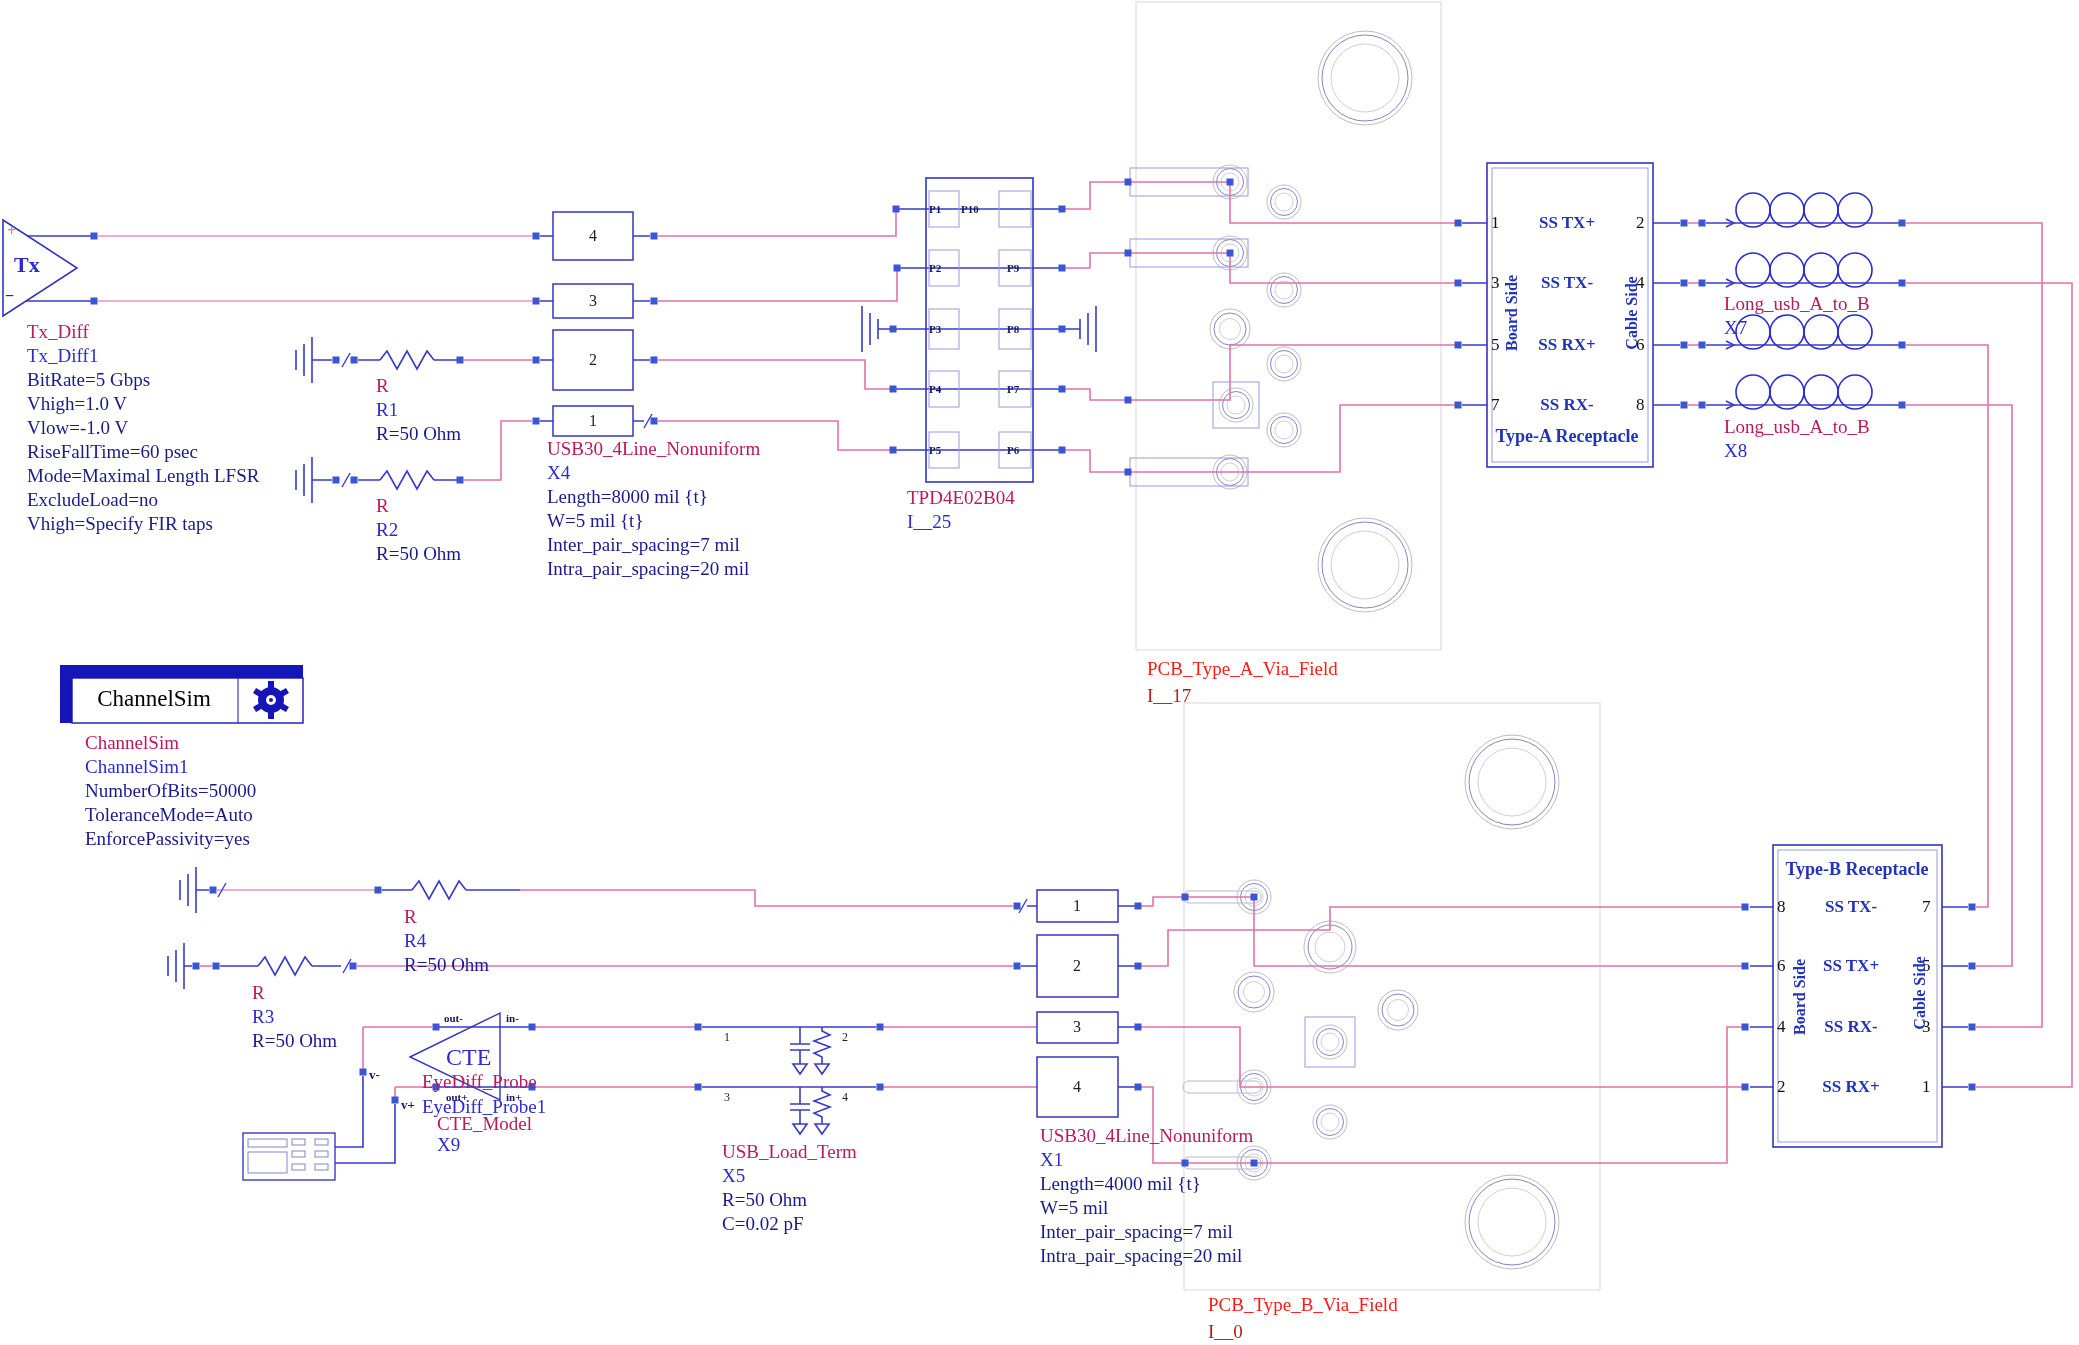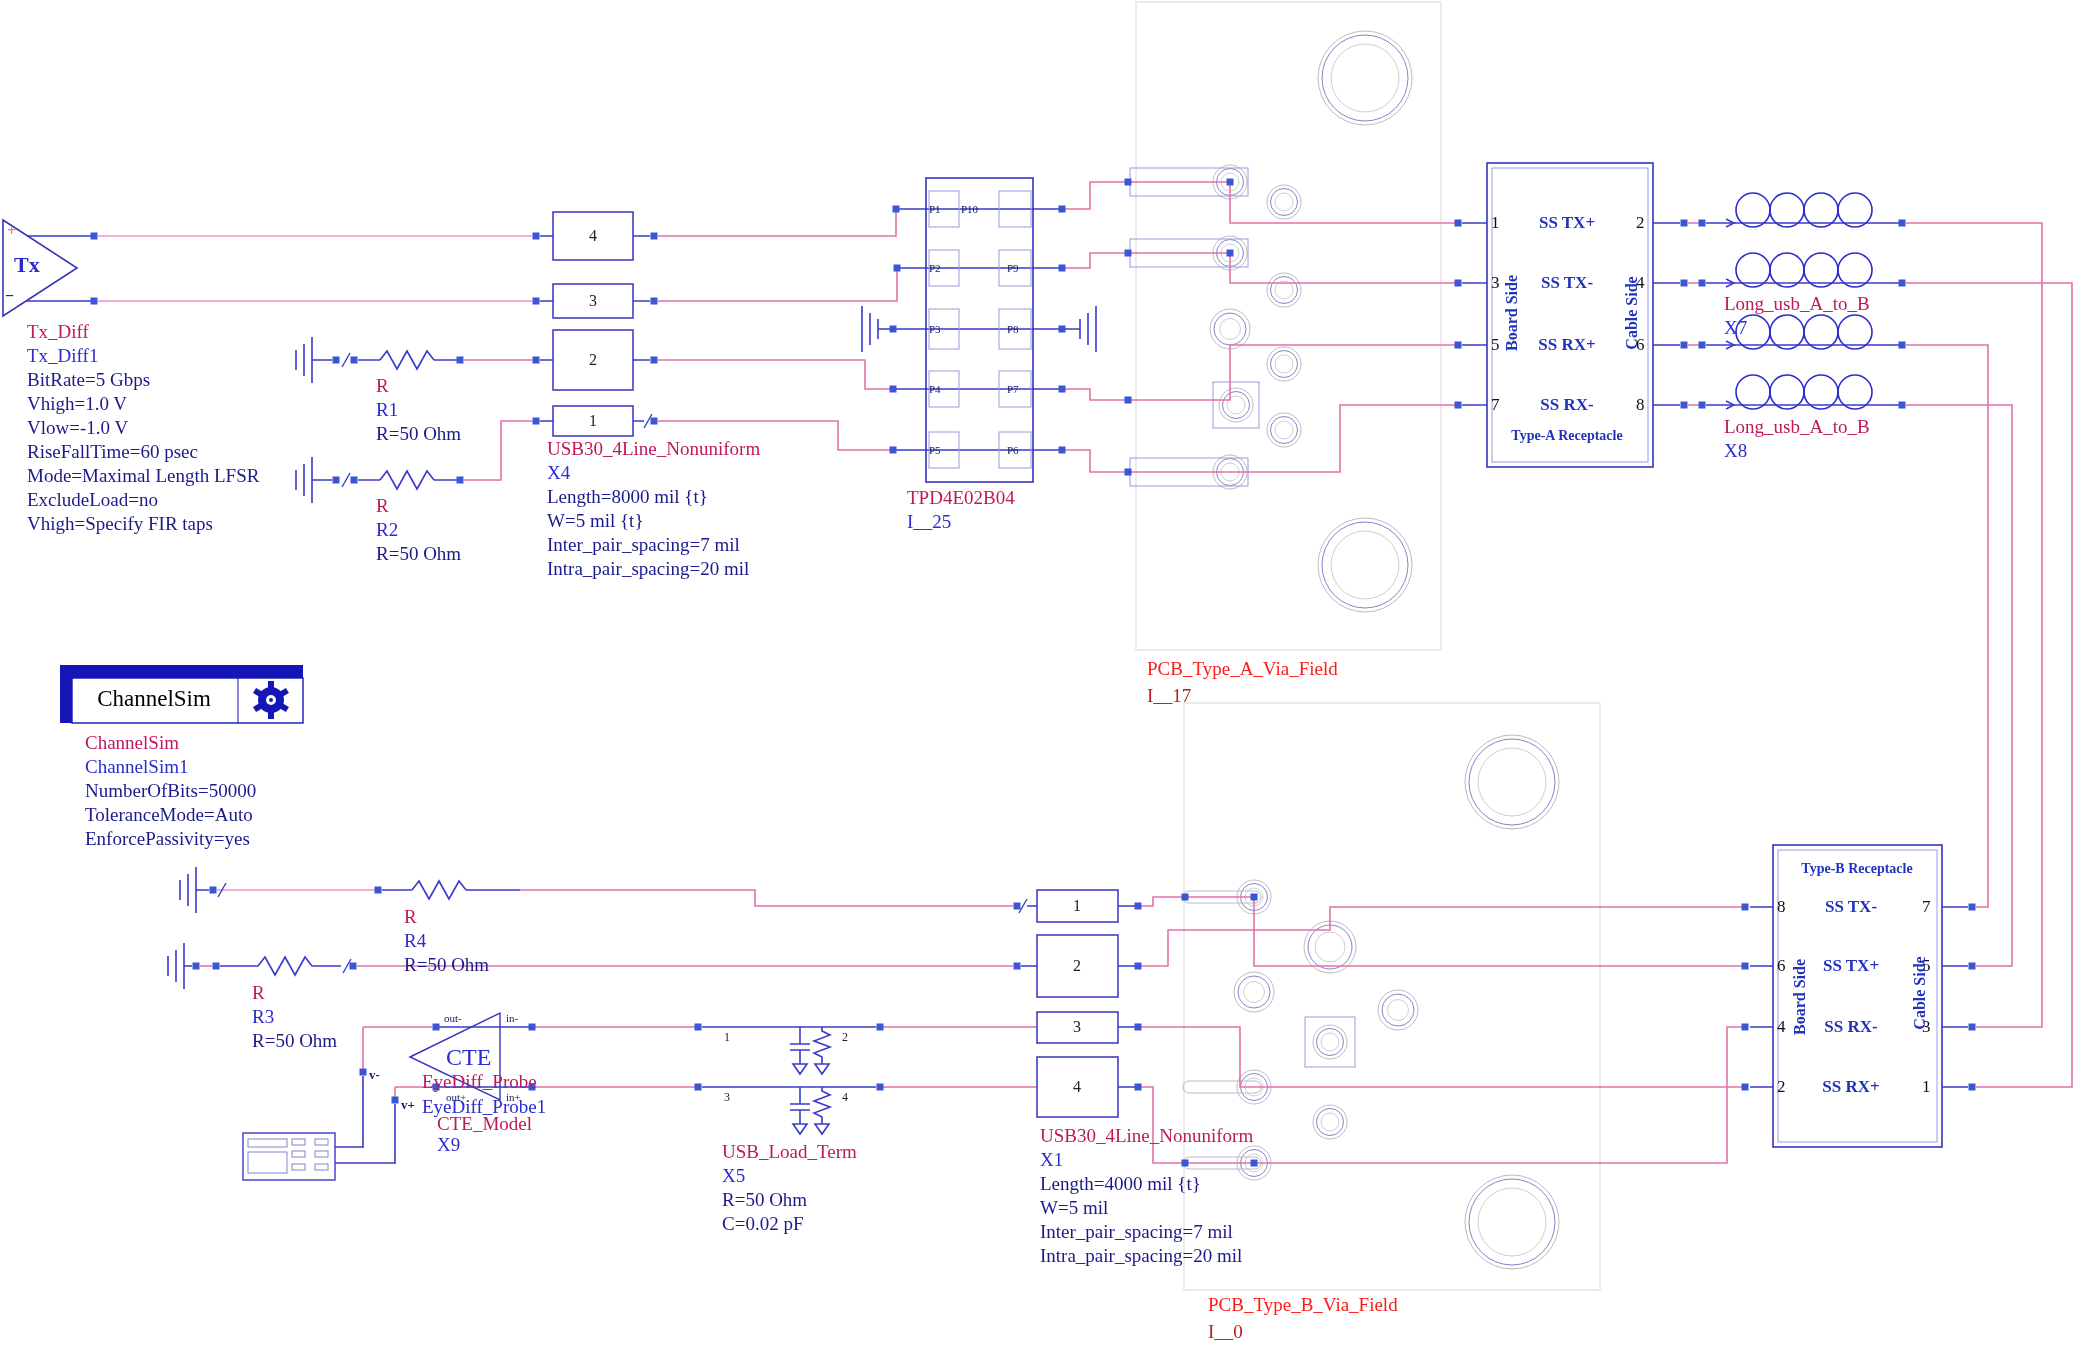--- a/index.html
+++ b/index.html
@@ -3,29 +3,29 @@
 <meta charset="utf-8">
 <style>
   html,body{margin:0;padding:0;background:#fff}
   #stage{position:relative;width:2079px;height:1345px;background:#fff;overflow:hidden;
          font-family:"Liberation Serif",serif}
   #wires{position:absolute;left:0;top:0}
   .t{position:absolute;white-space:nowrap;color:#1A1A8C;font-size:19px;line-height:24px}
   .cyan{color:#be185d}.blu{color:#2B2BD0}.red{color:#FF1A1A}.grn{color:#b91c1c}
   .blk{color:#000}.gry{color:#222}
   .b{font-weight:bold}.s12{font-size:12px;line-height:13px}
-  .s13{font-size:13px;line-height:14px}.s15{font-size:14px;line-height:16px}
+  .s13{font-size:13px;line-height:14px}.s15{font-size:18px;line-height:16px}
   .s16{font-size:16px;line-height:17px}.s17{font-size:17px;line-height:18px}
   .s22{font-size:22px;line-height:23px}.s23{font-size:23px;line-height:24px}
   .s24{font-size:24px;line-height:25px}
   .ctr{transform:translateX(-50%)}
   .rot{transform:translate(-50%,-50%) rotate(-90deg);transform-origin:center}
   .pinlbl{color:#2233BB;font-weight:bold}
   .pnum{color:#111;font-size:17px;line-height:18px}
-  .tpdpin{color:#151560;font-size:11px;line-height:12px;font-weight:normal}
+  .tpdpin{color:#151560;font-size:11px;line-height:12px;font-weight:bold}
 </style>
 </head>
 <body>
 
 <div id="stage">
 
 <svg id="wires" width="2079" height="1345" viewBox="0 0 2079 1345">
   <defs>
     <g id="v17">
           <circle r="17" fill="none" stroke="#BDBDBD"></circle>

